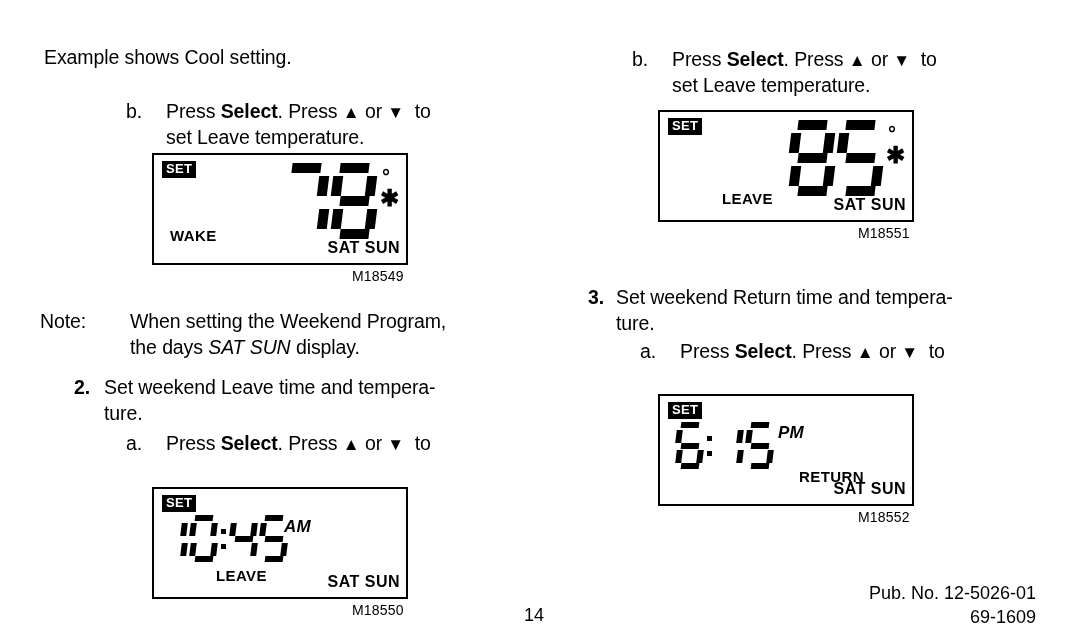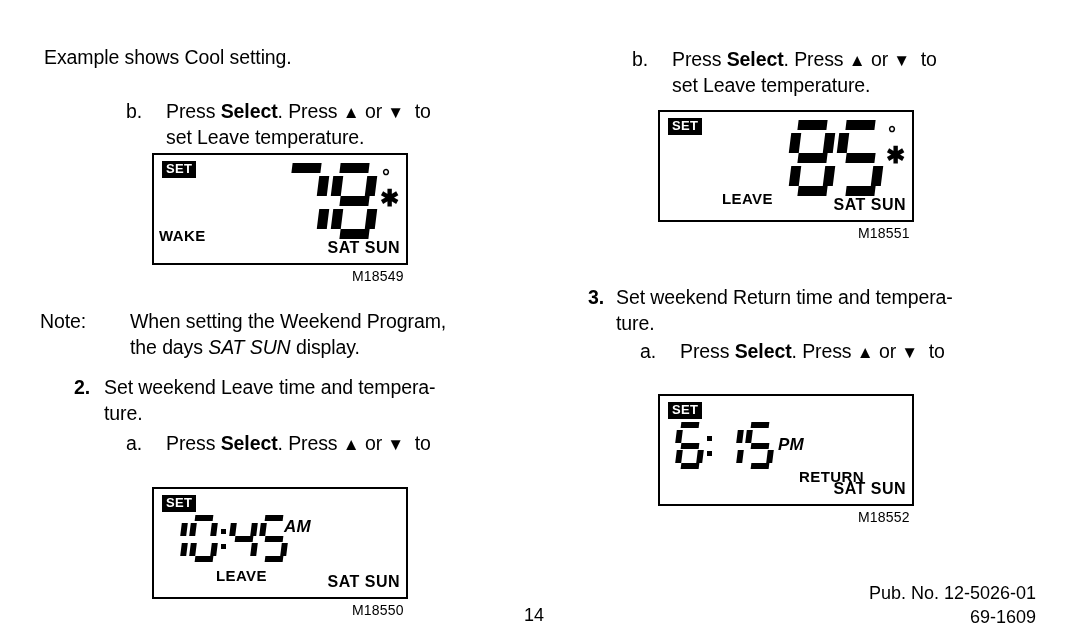--- a/index.html
+++ b/index.html
@@ -131,21 +131,21 @@
 
   <div class="txt" style="left:126px; top:98px;">b.</div>
   <div class="txt" style="left:166px; top:98px;"><span>Press </span><span class="b">Select</span><span>. Press </span><span class="arrow">▲</span><span> or </span><span class="arrow">▼</span><span>  to</span></div>
   <div class="txt" style="left:166px; top:124px;">set Leave temperature.</div>
 
   <div class="lcd" style="left:152px; top:153px; width:256px; height:112px;">
     <div class="set-badge">SET</div>
     <div class="seg-group" style="left:130px; top:8px;"><span class="seg-digit" style="width: 44px; height: 76px; margin-right: 4.4px;"><i style="left: 7.6px; top: 0px; width: 28.8px; height: 10px; transform: skewX(-7deg);"></i><i style="left: 34px; top: 12.6px; width: 10px; height: 20.4px; transform: skewX(-7deg);"></i><i style="left: 34px; top: 45.6px; width: 10px; height: 20.4px; transform: skewX(-7deg);"></i></span><span class="seg-digit" style="width: 44px; height: 76px; margin-right: 4.4px;"><i style="left: 7.6px; top: 0px; width: 28.8px; height: 10px; transform: skewX(-7deg);"></i><i style="left: 7.6px; top: 33px; width: 28.8px; height: 10px; transform: skewX(-7deg);"></i><i style="left: 7.6px; top: 66px; width: 28.8px; height: 10px; transform: skewX(-7deg);"></i><i style="left: 0px; top: 12.6px; width: 10px; height: 20.4px; transform: skewX(-7deg);"></i><i style="left: 34px; top: 12.6px; width: 10px; height: 20.4px; transform: skewX(-7deg);"></i><i style="left: 0px; top: 45.6px; width: 10px; height: 20.4px; transform: skewX(-7deg);"></i><i style="left: 34px; top: 45.6px; width: 10px; height: 20.4px; transform: skewX(-7deg);"></i></span></div>
     <div class="deg" style="left:228px; top:12px;">°</div>
     <div class="snow" style="left:226px; top:34px;">✱</div>
-    <div class="mode-label" style="left:5px; top:72px;">WAKE</div>
+    <div class="mode-label" style="left:16px; top:72px;">WAKE</div>
     <div class="days" style="right:6px; bottom:6px;">SAT SUN</div>
   </div>
   <div class="caption" style="left:352px; top:268px;">M18549</div>
 
   <div class="txt" style="left:40px; top:308px;">Note:</div>
   <div class="txt" style="left:130px; top:308px;">When setting the Weekend Program,</div>
   <div class="txt" style="left:130px; top:334px;"><span>the days </span><span class="it">SAT SUN</span><span> display.</span></div>
 
   <div class="txt b" style="left:74px; top:374px;">2.</div>
   <div class="txt" style="left:104px; top:374px;">Set weekend Leave time and tempera-</div>
@@ -180,21 +180,21 @@
   <div class="txt b" style="left:588px; top:284px;">3.</div>
   <div class="txt" style="left:616px; top:284px;">Set weekend Return time and tempera-</div>
   <div class="txt" style="left:616px; top:310px;">ture.</div>
 
   <div class="txt" style="left:640px; top:338px;">a.</div>
   <div class="txt" style="left:680px; top:338px;"><span>Press </span><span class="b">Select</span><span>. Press </span><span class="arrow">▲</span><span> or </span><span class="arrow">▼</span><span>  to</span></div>
 
   <div class="lcd" style="left:658px; top:394px; width:256px; height:112px;">
     <div class="set-badge">SET</div>
     <div class="seg-group" style="left:16px; top:26px;"><span class="seg-digit" style="width: 27.28px; height: 47.12px; margin-right: 2.728px;"><i style="left: 4.56px; top: 0px; width: 18.16px; height: 6px; transform: skewX(-7deg);"></i><i style="left: 4.56px; top: 20.56px; width: 18.16px; height: 6px; transform: skewX(-7deg);"></i><i style="left: 4.56px; top: 41.12px; width: 18.16px; height: 6px; transform: skewX(-7deg);"></i><i style="left: 0px; top: 7.56px; width: 6px; height: 13px; transform: skewX(-7deg);"></i><i style="left: 0px; top: 28.12px; width: 6px; height: 13px; transform: skewX(-7deg);"></i><i style="left: 21.28px; top: 28.12px; width: 6px; height: 13px; transform: skewX(-7deg);"></i></span><span class="colon" style="width: 10px; height: 47.12px;"><i style="width: 5px; height: 5px; left: 1.5px; top: 14.136px;"></i><i style="width: 5px; height: 5px; left: 1.5px; top: 29.2144px;"></i></span><span class="seg-digit" style="width: 27.28px; height: 47.12px; margin-right: 2.728px;"><i style="left: 21.28px; top: 7.56px; width: 6px; height: 13px; transform: skewX(-7deg);"></i><i style="left: 21.28px; top: 28.12px; width: 6px; height: 13px; transform: skewX(-7deg);"></i></span><span class="seg-digit" style="width: 27.28px; height: 47.12px; margin-right: 2.728px;"><i style="left: 4.56px; top: 0px; width: 18.16px; height: 6px; transform: skewX(-7deg);"></i><i style="left: 4.56px; top: 20.56px; width: 18.16px; height: 6px; transform: skewX(-7deg);"></i><i style="left: 4.56px; top: 41.12px; width: 18.16px; height: 6px; transform: skewX(-7deg);"></i><i style="left: 0px; top: 7.56px; width: 6px; height: 13px; transform: skewX(-7deg);"></i><i style="left: 21.28px; top: 28.12px; width: 6px; height: 13px; transform: skewX(-7deg);"></i></span></div>
-    <div class="ampm" style="left:118px; top:40px;text-align:center;">PM</div>
+    <div class="ampm" style="left:118px; top:28px;text-align:center;">PM</div>
     <div class="mode-label" style="right:48px; top:72px;">RETURN</div>
     <div class="days" style="right:6px; bottom:6px;">SAT SUN</div>
   </div>
   <div class="caption" style="left:858px; top:509px;">M18552</div>
 
   <div class="footer-txt" style="left:524px; top:603px;">14</div>
   <div class="footer-txt" style="right:44px; top:581px; text-align:right;">Pub. No. 12-5026-01</div>
   <div class="footer-txt" style="right:44px; top:605px; text-align:right;">69-1609</div>
 
 </div>

